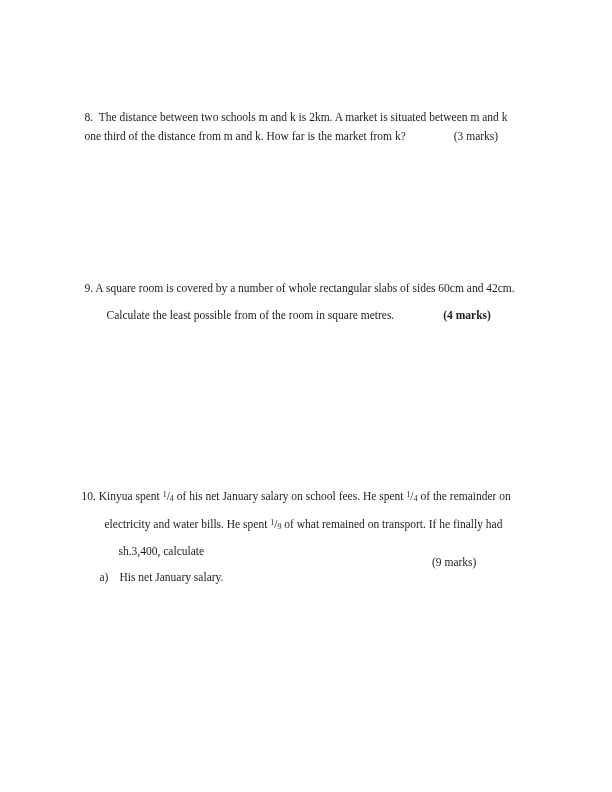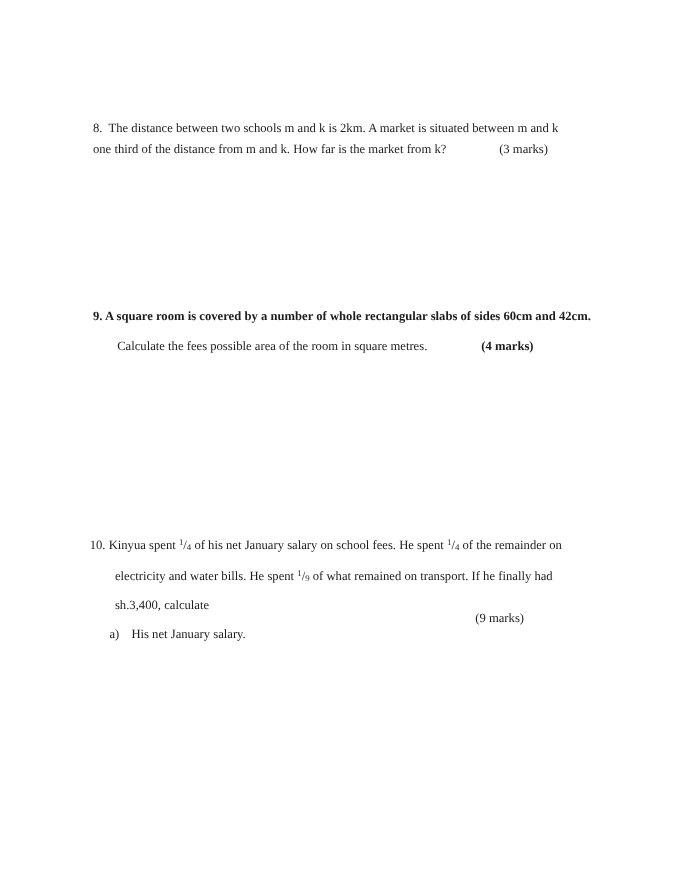--- a/index.html
+++ b/index.html
@@ -50,33 +50,33 @@
 
 <div class="page">
 
   <div class="line" style="left:73px; top:95px;">
     <span>8.  The distance between two schools m and k is 2km. A market is situated between m and k</span>
   </div>
   <div class="line" style="left:73px; top:114px;">
     <span>one third of the distance from m and k. How far is the market from k?</span><span class="marks gap13">(3 marks)</span>
   </div>
 
-  <div class="line" style="left:73px; top:266px;font-weight:bold;">
+  <div class="line" style="left:73px; top:266px;">
     <span>9. A square room is covered by a number of whole rectangular slabs of sides 60cm and 42cm.</span>
   </div>
   <div class="line" style="left:95px; top:293px;">
-    <span>Calculate the fees possible area of the room in square metres.</span><span class="marks gap14">(4 marks)</span>
+    <span>Calculate the least possible from of the room in square metres.</span><span class="marks gap14">(4 marks)</span>
   </div>
 
   <div class="line" style="left:70px; top:474px;">
     <span>10. Kinyua spent </span><span class="fnum">1</span><span>/</span><span class="fden">4</span><span> of his net January salary on school fees. He spent </span><span class="fnum">1</span><span>/</span><span class="fden">4</span><span> of the remainder on</span>
   </div>
   <div class="line" style="left:93px; top:502px;text-align:center;">
     <span>electricity and water bills. He spent </span><span class="fnum">1</span><span>/</span><span class="fden">9</span><span> of what remained on transport. If he finally had</span>
   </div>
-  <div class="line" style="left:93px; top:529px;">
+  <div class="line" style="left:107px; top:529px;">
     <span>sh.3,400, calculate</span>
   </div>
   <div class="line" style="left:88px; top:555px; width:400px;">
     <span class="sub-label">a)</span><span>His net January salary.</span><span class="marks marks-abs">(9 marks)</span>
   </div>
 
 </div>
 
 </body></html>

